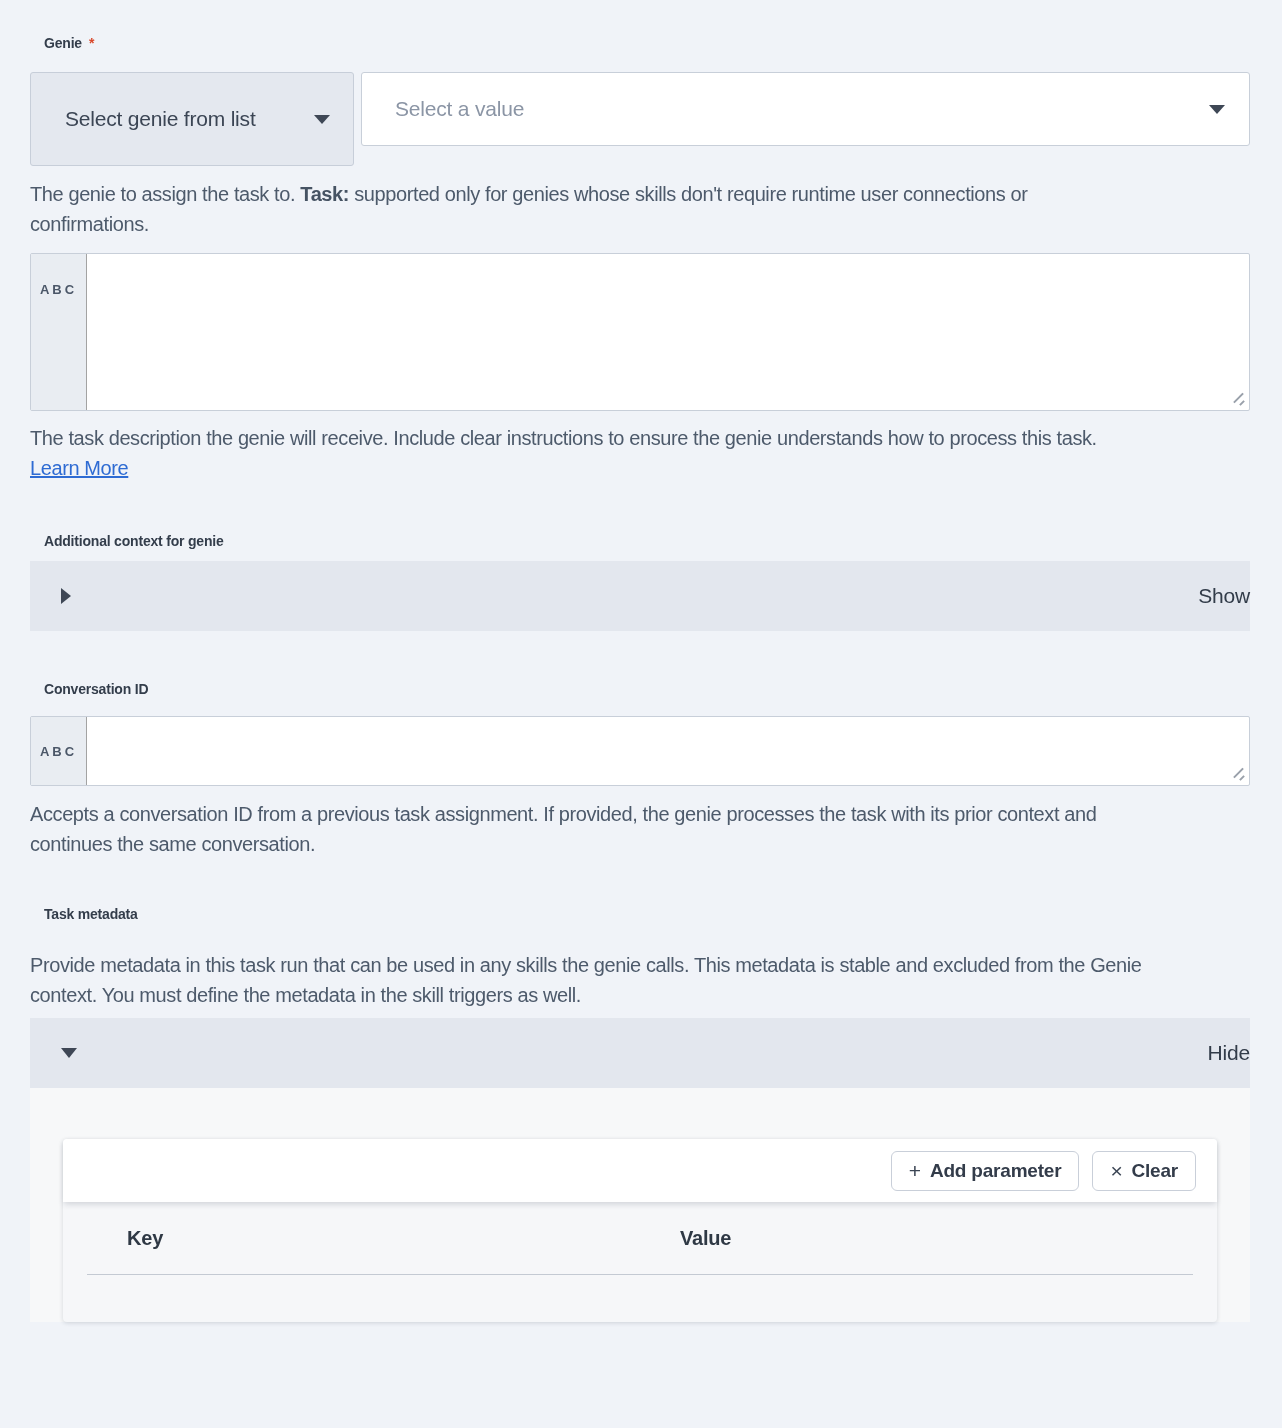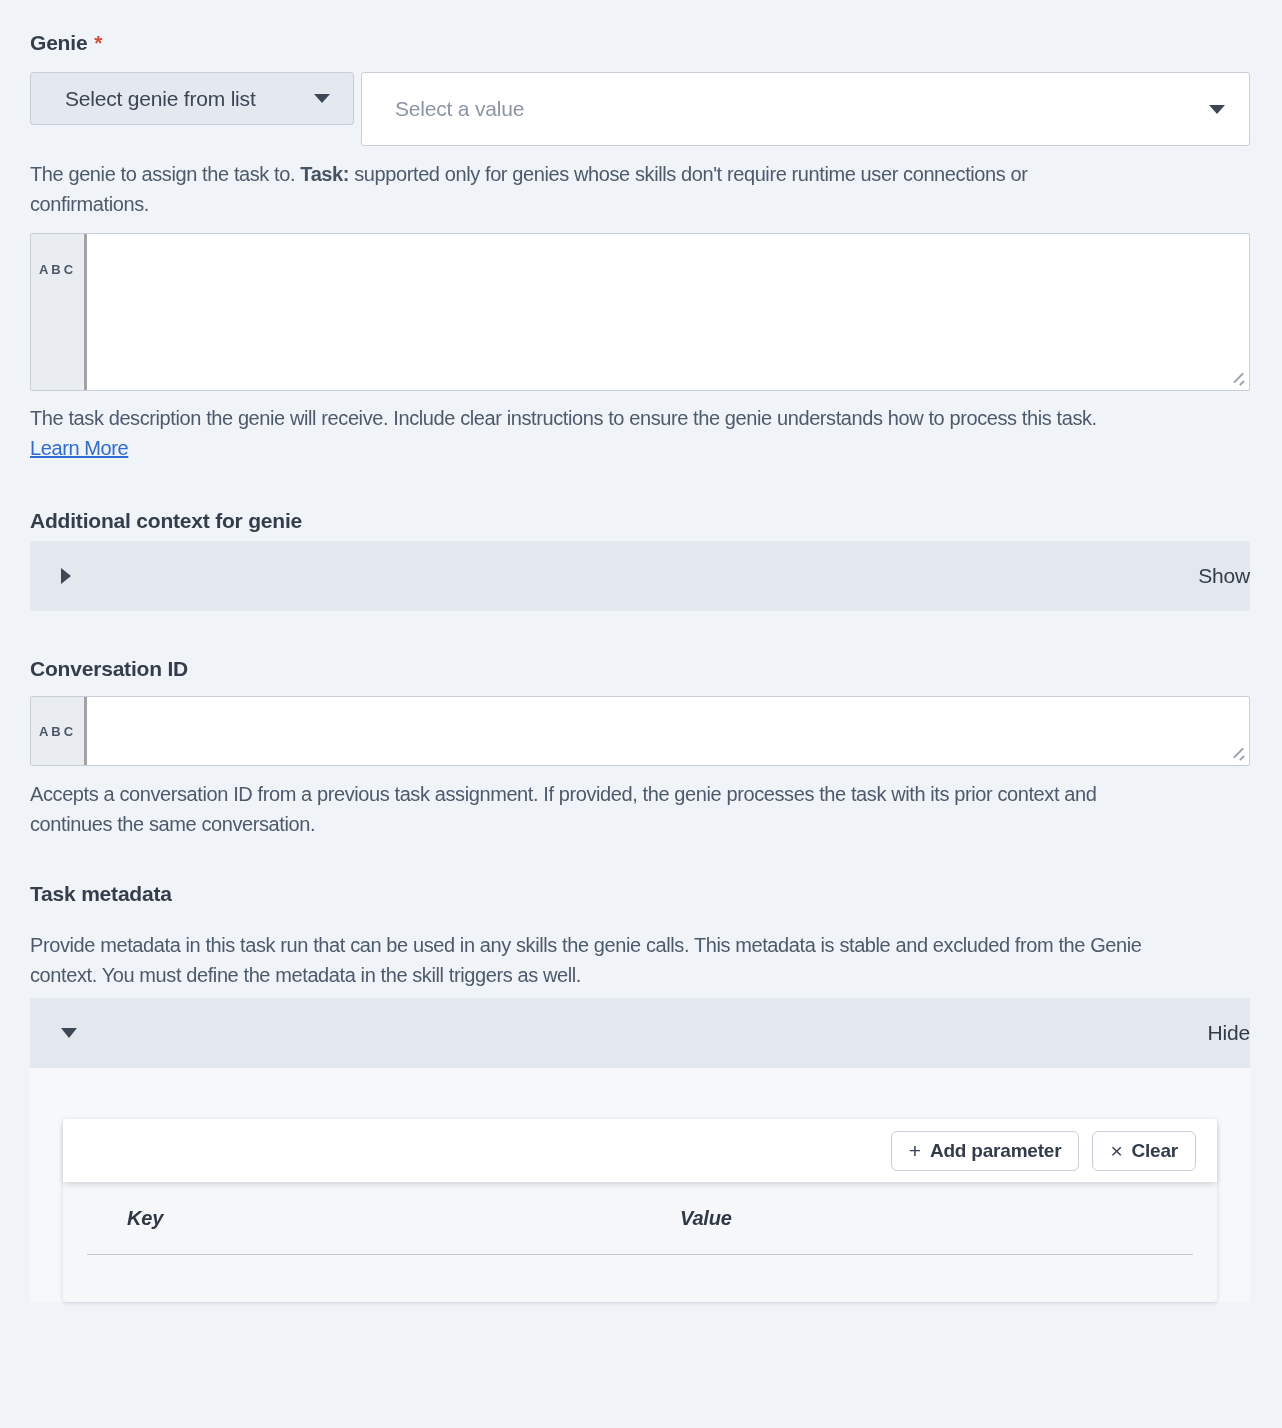--- a/index.html
+++ b/index.html
@@ -5,37 +5,37 @@
   * { box-sizing: border-box; margin: 0; padding: 0; }
   html, body { width: 1282px; height: 1428px; }
   body {
     background: #f0f3f8;
     font-family: "Liberation Sans", "DejaVu Sans", sans-serif;
     color: #4d5a6b;
     overflow: hidden;
     padding: 31px 32px 0 30px;
   }
   .section-label {
-    font-size: 21px; font-weight: 700; color: #333d4b;
-    letter-spacing: -0.2px; line-height: 24px;
+    font-size: 14px; font-weight: 700; color: #333d4b;
+    letter-spacing: -0.2px; line-height: 24px; margin-left: 14px;
   }
   .required { color: #d9482b; font-weight: 700; margin-left: 7px; }
   .help {
     font-size: 20px; line-height: 30px; color: #4d5a6b; letter-spacing: -0.4px;
   }
   .help b { font-weight: 700; color: #465363; }
   .link {
     color: #2e6bd3; text-decoration: underline; cursor: pointer;
     font-size: 20px; line-height: 30px; letter-spacing: -0.4px; display: inline-block;
   }
 
   
   .control-row { display: flex; gap: 7px; margin-top: 17px; }
   .gray-dropdown {
-    width: 324px; height: 53px; background: #e4e8ef;
+    width: 324px; height: 94px; background: #e4e8ef;
     border: 1px solid #c7ced9; border-radius: 3px;
     display: flex; align-items: center; justify-content: space-between;
     padding: 0 23px 0 34px; cursor: pointer;
   }
   .gray-dropdown .dd-label { font-size: 21px; color: #3b4554; letter-spacing: -0.2px; }
   .combobox {
     flex: 1; height: 74px; background: #ffffff;
     border: 1px solid #c8cfd9; border-radius: 3px;
     display: flex; align-items: center; justify-content: space-between;
     padding: 0 24px 0 33px; cursor: pointer; gap: 32px;
@@ -46,21 +46,21 @@
     border-left: 8px solid transparent; border-right: 8px solid transparent;
     border-top: 9px solid #3e4755; flex: none;
   }
 
   
   .text-field {
     display: flex; border: 1px solid #c8cfd9; border-radius: 2px;
     background: #ffffff; position: relative; width: 100%;
   }
   .field-prefix {
-    width: 56px; flex: none; background: #e9edf2; border-right: 3px solid #a3a3a3;
+    width: 56px; flex: none; background: #e9edf2; border-right: 1px solid #a3a3a3;
     display: flex; justify-content: center;
     font-size: 13px; font-weight: 700; letter-spacing: 3px; color: #4b5768;
   }
   .field-prefix.top-align { align-items: flex-start; padding-top: 28px; }
   .field-prefix.center-align { align-items: center; }
   .text-field textarea {
     flex: 1; border: none; outline: none; resize: none; background: transparent;
     font-family: "Liberation Sans", "DejaVu Sans", sans-serif;
     font-size: 20px; color: #3b4554; padding: 14px 18px;
   }
@@ -108,21 +108,21 @@
     display: inline-flex; align-items: center; gap: 9px; padding: 0 17px;
     font-family: "Liberation Sans", "DejaVu Sans", sans-serif;
     font-size: 19px; font-weight: 700; color: #333c4a; cursor: pointer;
     letter-spacing: -0.2px;
   }
   .btn .btn-icon { font-weight: 400; font-size: 21px; color: #3b4554; line-height: 1; }
   .param-table-head {
     margin: 0 24px; display: flex; align-items: center; height: 73px;
     border-bottom: 1px solid #c4cad3;
   }
-  .param-col { width: 50%; padding-left: 40px; font-size: 20px; font-weight: 700; color: #2f3945; letter-spacing: -0.2px; font-style: italic; }
+  .param-col { width: 50%; padding-left: 40px; font-size: 20px; font-weight: 700; color: #2f3945; letter-spacing: -0.2px; }
   .param-table-tail { height: 47px; }
 
   
   .mt13 { margin-top: 13px; } .mt12 { margin-top: 12px; } .mt14 { margin-top: 14px; }
   .mt15 { margin-top: 15px; } .mt8 { margin-top: 8px; }
   .sec-gap { margin-top: 46px; } .sec-gap-sm { margin-top: 43px; }
   .help-gap-lg { margin-top: 25px; } .help-gap-md { margin-top: 24px; }
 </style>
 </head>
 <body>

